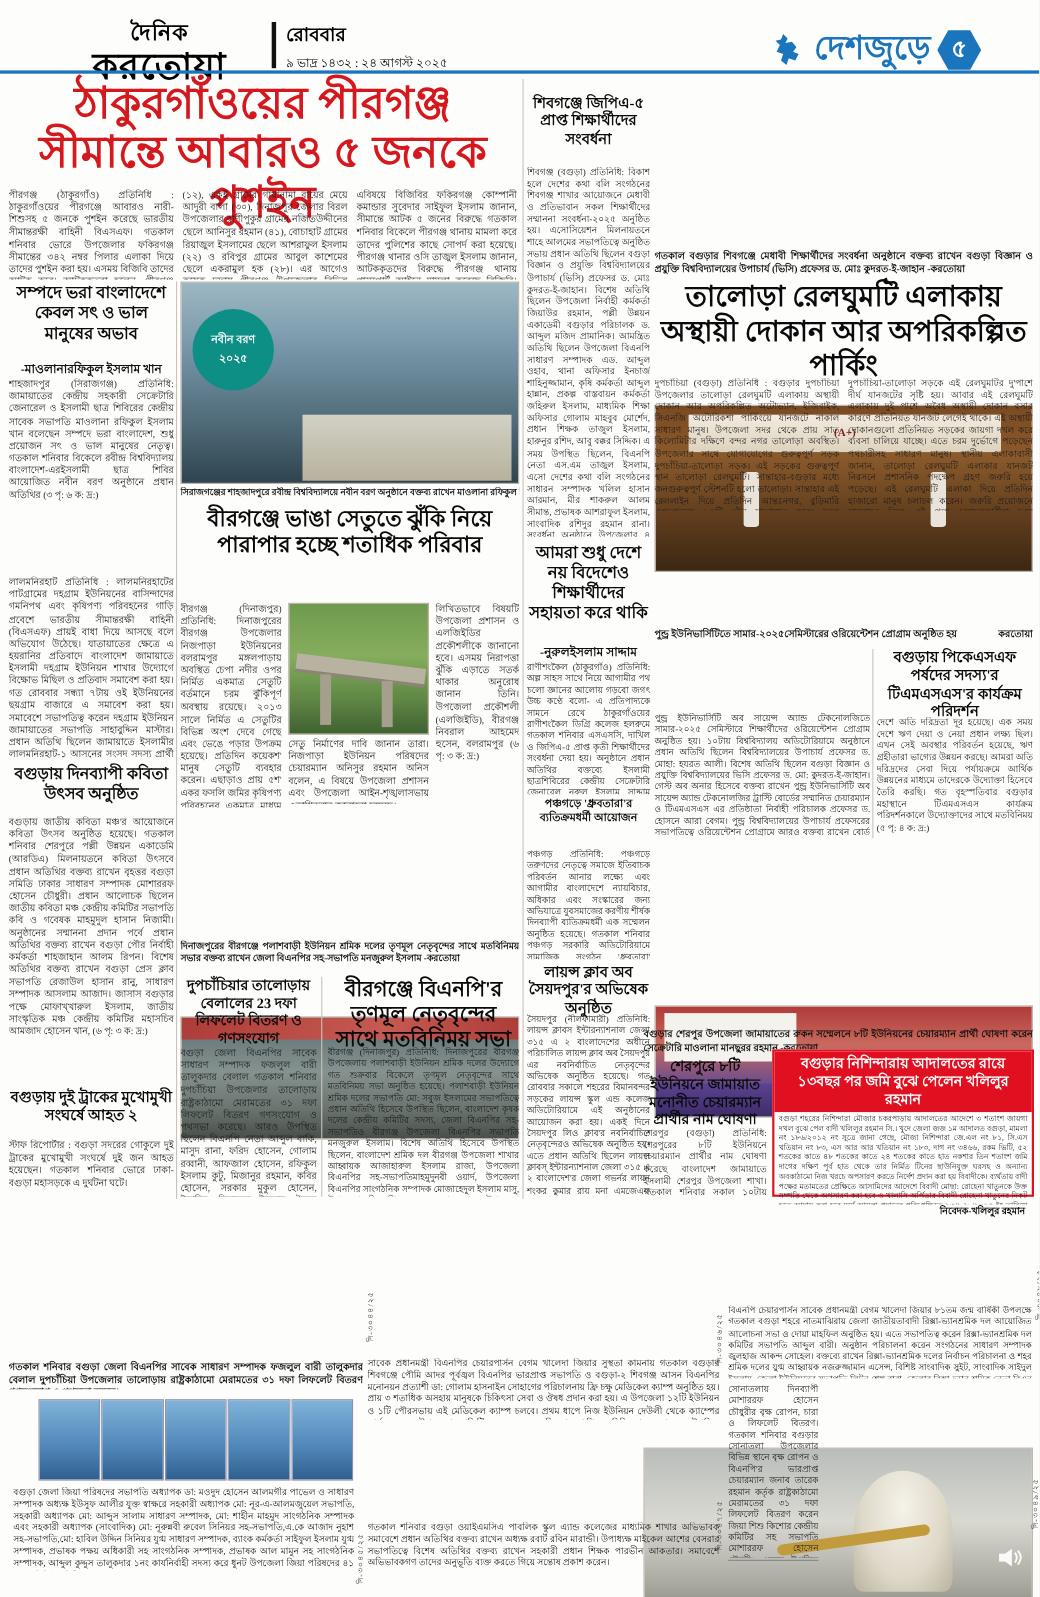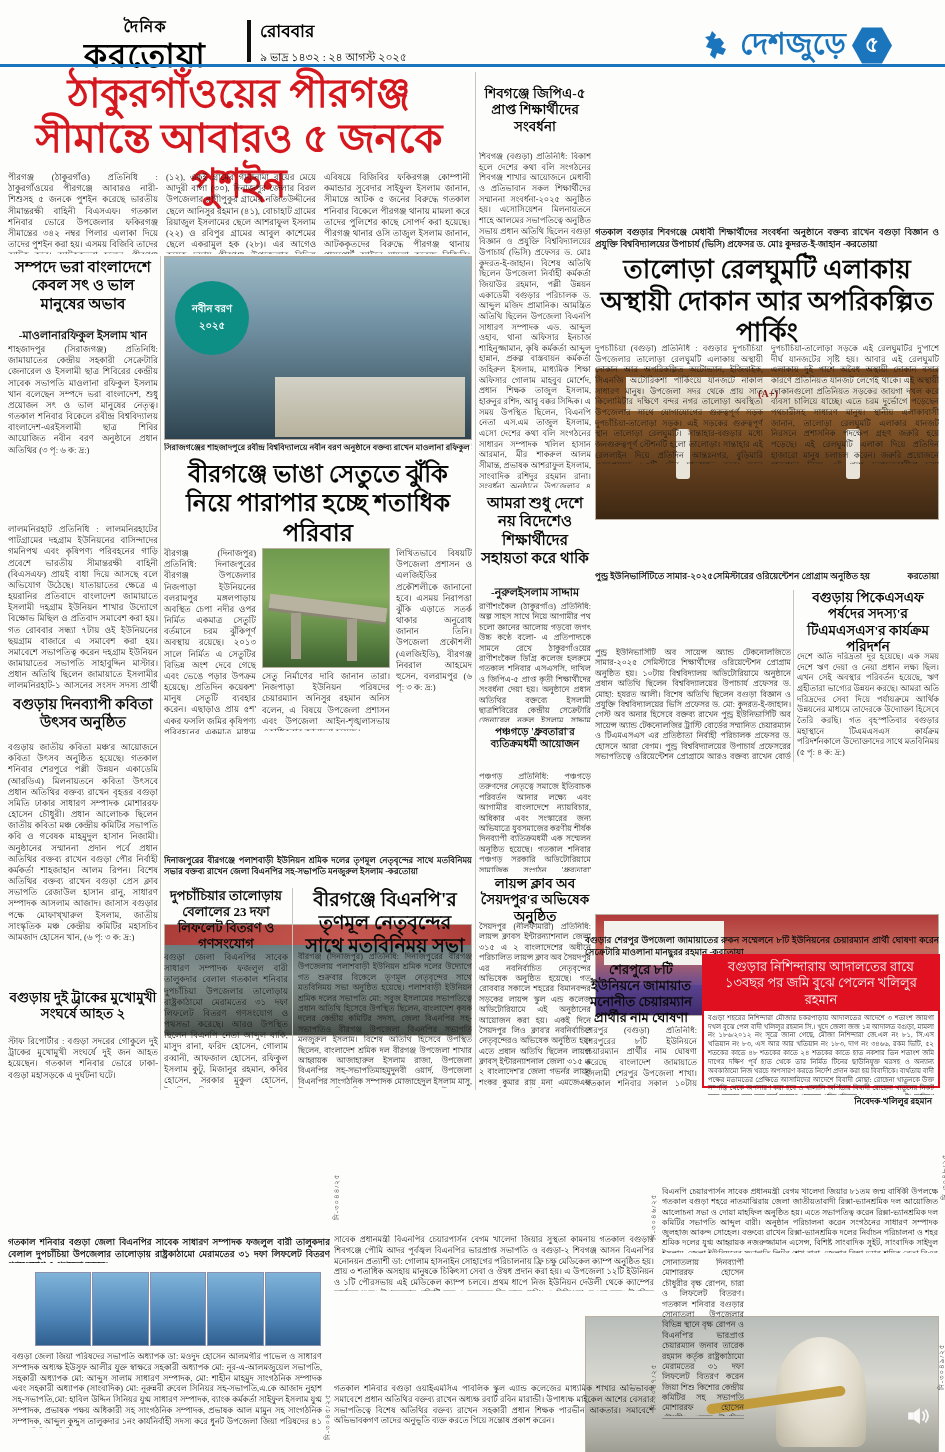--- a/index.html
+++ b/index.html
@@ -24,21 +24,21 @@
   .ph-portrait{ background:linear-gradient(180deg,#7fb3d9 0%,#4f86b8 60%,#2f5f8f 100%); border:1px solid #8b8fae; }
   .banner { position:absolute; text-align:center; overflow:hidden; }
   .spk { position:absolute; right:8px; top:55%; width:22px; height:18px; opacity:.92; }
 </style>
 </head>
 <body>
 
 <div class="page">
 
   <div class="abs" style="left:55px;top:14px;width:180px;text-align:center;">
-    <div style="font-size:16px;font-weight:900;letter-spacing:1px;">দৈনিক</div>
+    <div style="font-size:20px;font-weight:900;letter-spacing:1px;">দৈনিক</div>
     <div style="font-size:33px;font-weight:900;line-height:.95;letter-spacing:1px;">করতোয়া</div>
   </div>
   <div class="abs" style="left:247px;top:20px;width:4px;height:42px;background:#111;"></div>
   <div class="abs" style="left:260px;top:18px;width:240px;">
     <div style="font-size:17px;font-weight:bold;">রোববার</div>
     <div style="font-size:11px;margin-top:3px;">৯ ভাদ্র ১৪৩২ : ২৪ আগস্ট ২০২৫</div>
   </div>
   <div class="abs" style="left:700px;top:20px;width:240px;display:flex;align-items:center;gap:6px;">
     <span style="display:inline-block;width:34px;height:34px;">
       <svg viewBox="0 0 34 34" width="34" height="34">
@@ -72,21 +72,21 @@
 
   <div class="abs hl" style="left:8px;top:990px;width:150px;font-size:13.5px;">বগুড়ায় দুই ট্রাকের মুখোমুখী সংঘর্ষে আহত ২</div>
   <div class="abs bt" style="left:8px;top:1036px;width:150px;height:52px;">স্টাফ রিপোর্টার : বগুড়া সদরের গোকুলে দুই ট্রাকের মুখোমুখী সংঘর্ষে দুই জন আহত হয়েছেন। গতকাল শনিবার ভোরে ঢাকা-বগুড়া মহাসড়কে এ দুর্ঘটনা ঘটে।</div>
 
   <div class="abs ph ph-event" style="left:164px;top:256px;width:308px;height:184px;">
     <div class="banner" style="left:10px;top:24px;width:74px;height:74px;border-radius:50%;background:#0d8f86;color:#fff;font-size:10px;font-weight:bold;display:flex;align-items:center;justify-content:center;padding:4px;">নবীন বরণ ২০২৫</div>
     <div class="abs" style="left:110px;top:120px;width:190px;height:60px;background:linear-gradient(180deg,#e8e2d2,#cfc5aa);opacity:.85;"></div>
   </div>
   <div class="abs cap" style="left:164px;top:443px;width:308px;height:13px;white-space:nowrap;font-size:8px;">সিরাজগঞ্জের শাহজাদপুরে রবীন্দ্র বিশ্ববিদ্যালয়ে নবীন বরণ অনুষ্ঠানে বক্তব্য রাখেন মাওলানা রফিকুল ইসলাম খান -করতোয়া</div>
 
-  <div class="abs hl" style="left:164px;top:460px;width:308px;font-size:24px;">বীরগঞ্জে ভাঙা সেতুতে ঝুঁকি নিয়ে পারাপার হচ্ছে শতাধিক পরিবার</div>
+  <div class="abs hl" style="left:164px;top:460px;width:308px;font-size:20px;">বীরগঞ্জে ভাঙা সেতুতে ঝুঁকি নিয়ে পারাপার হচ্ছে শতাধিক পরিবার</div>
   <div class="abs" style="left:164px;top:548px;width:308px;height:186px;display:flex;gap:6px;">
     <div class="bt" style="width:92px;">বীরগঞ্জ (দিনাজপুর) প্রতিনিধি: দিনাজপুরের বীরগঞ্জ উপজেলার নিজপাড়া ইউনিয়নের বলরামপুর মঙ্গলপাড়ায় অবস্থিত চেপা নদীর ওপর নির্মিত একমাত্র সেতুটি বর্তমানে চরম ঝুঁকিপূর্ণ অবস্থায় রয়েছে। ২০১৩ সালে নির্মিত এ সেতুটির বিভিন্ন অংশ দেবে গেছে এবং ভেঙে পড়ার উপক্রম হয়েছে। প্রতিদিন কয়েকশ' মানুষ সেতুটি ব্যবহার করেন। এছাড়াও প্রায় ৫শ' একর ফসলি জমির কৃষিপণ্য পরিবহনের একমাত্র মাধ্যম এ সেতুটি।</div>
     <div style="width:128px;">
       <div class="ph ph-bridge" style="width:128px;height:120px;">
         <div class="abs" style="left:6px;top:52px;width:118px;height:14px;background:#b8b2a0;transform:rotate(7deg);box-shadow:0 3px 0 #8b8573;"></div>
         <div class="abs" style="left:28px;top:64px;width:10px;height:46px;background:#a59f8d;"></div>
         <div class="abs" style="left:84px;top:70px;width:10px;height:42px;background:#a59f8d;"></div>
       </div>
       <div class="bt" style="width:128px;height:60px;margin-top:3px;">সেতু নির্মাণের দাবি জানান তারা। নিজপাড়া ইউনিয়ন পরিষদের চেয়ারম্যান অনিসুর রহমান অনিস বলেন, এ বিষয়ে উপজেলা প্রশাসন এবং উপজেলা আইন-শৃঙ্খলাসভায় একাধিকবার জানানো হয়েছে।</div>
     </div>
@@ -154,21 +154,21 @@
           <path d="M19 3 q6 7 0 14" stroke="#fff" stroke-width="2" fill="none"></path>
         </svg>
     </span>
   </div>
   <div class="abs cap" style="left:585px;top:935px;width:354px;height:24px;">বগুড়ার শেরপুর উপজেলা জামায়াতের রুকন সম্মেলনে ৮টি ইউনিয়নের চেয়ারম্যান প্রার্থী ঘোষণা করেন সেক্রেটারি মাওলানা মানছুরর রহমান -করতোয়া</div>
 
   <div class="abs hl" style="left:585px;top:962px;width:112px;font-size:13px;">শেরপুরে ৮টি ইউনিয়নে জামায়াত মনোনীত চেয়ারম্যান প্রার্থীর নাম ঘোষণা</div>
   <div class="abs bt" style="left:585px;top:1026px;width:112px;height:62px;font-size:8.2px;">শেরপুর (বগুড়া) প্রতিনিধি: শেরপুরের ৮টি ইউনিয়নে চেয়ারম্যান প্রার্থীর নাম ঘোষণা করেছে বাংলাদেশ জামায়াতে ইসলামী শেরপুর উপজেলা শাখা। গতকাল শনিবার সকাল ১০টায় উপজেলার শাহ-বন্দেগীস্থ হামছায়াপুর মিজান কার্যালয়ে রুকন সম্মেলনে (৬ পৃ: ৪ ক: দ্র:)</div>
 
   <div class="abs" style="left:702px;top:954px;width:238px;height:134px;border:2px solid #e01020;background:#fff;">
-    <div style="background:#e01020;color:#fff;font-size:13px;font-weight:normal;text-align:center;line-height:1.25;padding:3px 4px;">বগুড়ার নিশিন্দারায় আদালতের রায়ে ১৩বছর পর জমি বুঝে পেলেন খলিলুর রহমান</div>
+    <div style="background:#e01020;color:#fff;font-size:13px;font-weight:bold;text-align:center;line-height:1.25;padding:3px 4px;">বগুড়ার নিশিন্দারায় আদালতের রায়ে ১৩বছর পর জমি বুঝে পেলেন খলিলুর রহমান</div>
     <div class="bt" style="padding:3px 4px 0 4px;font-size:6.8px;height:84px;">বগুড়া শহরের নিশিন্দারা মৌজার চকরপাড়ায় আদালতের আদেশে ৩ শতাংশ জায়গা দখল বুঝে পেল বাদী খলিলুর রহমান সি.। খুদে জেলা জজ ১ম আদালত বগুড়া, মামলা নং ১৮৬/২০১২ নং সূত্রে জানা গেছে, মৌজা নিশিন্দারা জে.এল নং ৮১, সি.এস খতিয়ান নং ৮৩, এস আর আর খতিয়ান নং ১৮৩, দাগ নং ৩৪৬৬, রকম ভিটি, ৫২ শতকের কাতে ৪৮ শতকের কাতে ২৪ শতকের কাতে হাত নকশার তিন শতাংশ জমি দাগের দক্ষিণ পূর্ব হাত থেকে তার নির্মিত টিনের ছাউনিযুক্ত ঘরসহ ও অন্যান্য অবকাঠামো নিজ খরচে অপসারণ করতে নির্দেশ প্রদান করা হয় বিবাদীকে। ব্যর্থতায় বাদী পক্ষের মতামতের প্রেক্ষিতে আসামিদের আদেশে বিবাদী মোছা: রোহেনা খাতুনকে উক্ত সম্পত্তি থেকে অপসারণ করা হবে ও খালাসি অর্পিতার বিবাদী রোহেনা খাতুনের নিকট হতে আদায় করা হবে মর্মে আদেশ প্রদানের পরিপ্রেক্ষিতে ২৩/১ ৮ /২০২৫ ইং তারিখে আদালতের আদেশ বাস্তবায়নের জন্য দ্রুত বিচার আদালত এসং এডভোকেট কমিশনার (সার্ভেয়ার) বুলল ইসলাম (টিটু)কে দায়িত্ব দেওয়া হলে তিনি তা সরেজমিনে এসে বাস্তবায়ন করেন।</div>
     <div style="font-size:8.5px;font-weight:bold;text-align:right;padding:0 6px;">নিবেদক-খলিলুর রহমান</div>
   </div>
 
   <div class="abs hl" style="left:479px;top:494px;width:112px;font-size:15px;">আমরা শুধু দেশে নয় বিদেশেও শিক্ষার্থীদের সহায়তা করে থাকি</div>
   <div class="abs byline" style="left:479px;top:584px;width:112px;font-size:11px;">-নুরুলইসলাম সাদ্দাম</div>
   <div class="abs bt" style="left:479px;top:602px;width:112px;height:120px;font-size:8px;">রাণীশংকৈল (ঠাকুরগাঁও) প্রতিনিধি: অল্প সাহস সাথে নিয়ে আগামীর পথ চলো জ্ঞানের আলোয় গড়বো জগৎ উচ্চ কণ্ঠে বলো- এ প্রতিপাদ্যকে সামনে রেখে ঠাকুরগাঁওয়ের রাণীশংকৈল ডিগ্রি কলেজ হলরুমে গতকাল শনিবার এসএসসি, দাখিল ও জিপিএ-৫ প্রাপ্ত কৃতী শিক্ষার্থীদের সংবর্ধনা দেয়া হয়। অনুষ্ঠানে প্রধান অতিথির বক্তব্যে ইসলামী ছাত্রশিবিরের কেন্দ্রীয় সেক্রেটারি জেনারেল নুরুল ইসলাম সাদ্দাম কবিতার ভাষায় বলেন, আমাদের দেশে সেই ছেলে কবে বড় হবে, কথায় না বড় হয়ে কাজে বড় হবে। একন্য আপনাদের ইসলামী ছাত্রশিবিরের (৬ পৃ: ৬ ক: দ্র:)</div>
 
   <div class="abs hl" style="left:479px;top:726px;width:112px;font-size:10px;">পঞ্চগড়ে 'ধ্রুবতারা'র ব্যতিক্রমধর্মী আয়োজন</div>
   <div class="abs bt" style="left:479px;top:772px;width:112px;height:100px;font-size:8px;">পঞ্চগড় প্রতিনিধি: পঞ্চগড়ে তরুণদের নেতৃত্বে সমাজে ইতিবাচক পরিবর্তন আনার লক্ষ্যে এবং আগামীর বাংলাদেশে ন্যায়বিচার, অধিকার এবং সংস্কারের জন্য অভিযাত্রে যুবসমাজের করণীয় শীর্ষক দিনব্যাপী ব্যতিক্রমধর্মী এক সম্মেলন অনুষ্ঠিত হয়েছে। গতকাল শনিবার পঞ্চগড় সরকারি অডিটোরিয়ামে সামাজিক সংগঠন 'ধ্রুবতারা' অনুষ্ঠানের আয়োজন করে। অনুষ্ঠানে বিভিন্ন রাজনৈতিক দলের নেতাকর্মীদের পাশাপাশিজেলার পাঁচ (৬ পৃ: ৪ ক: দ্র:)</div>

